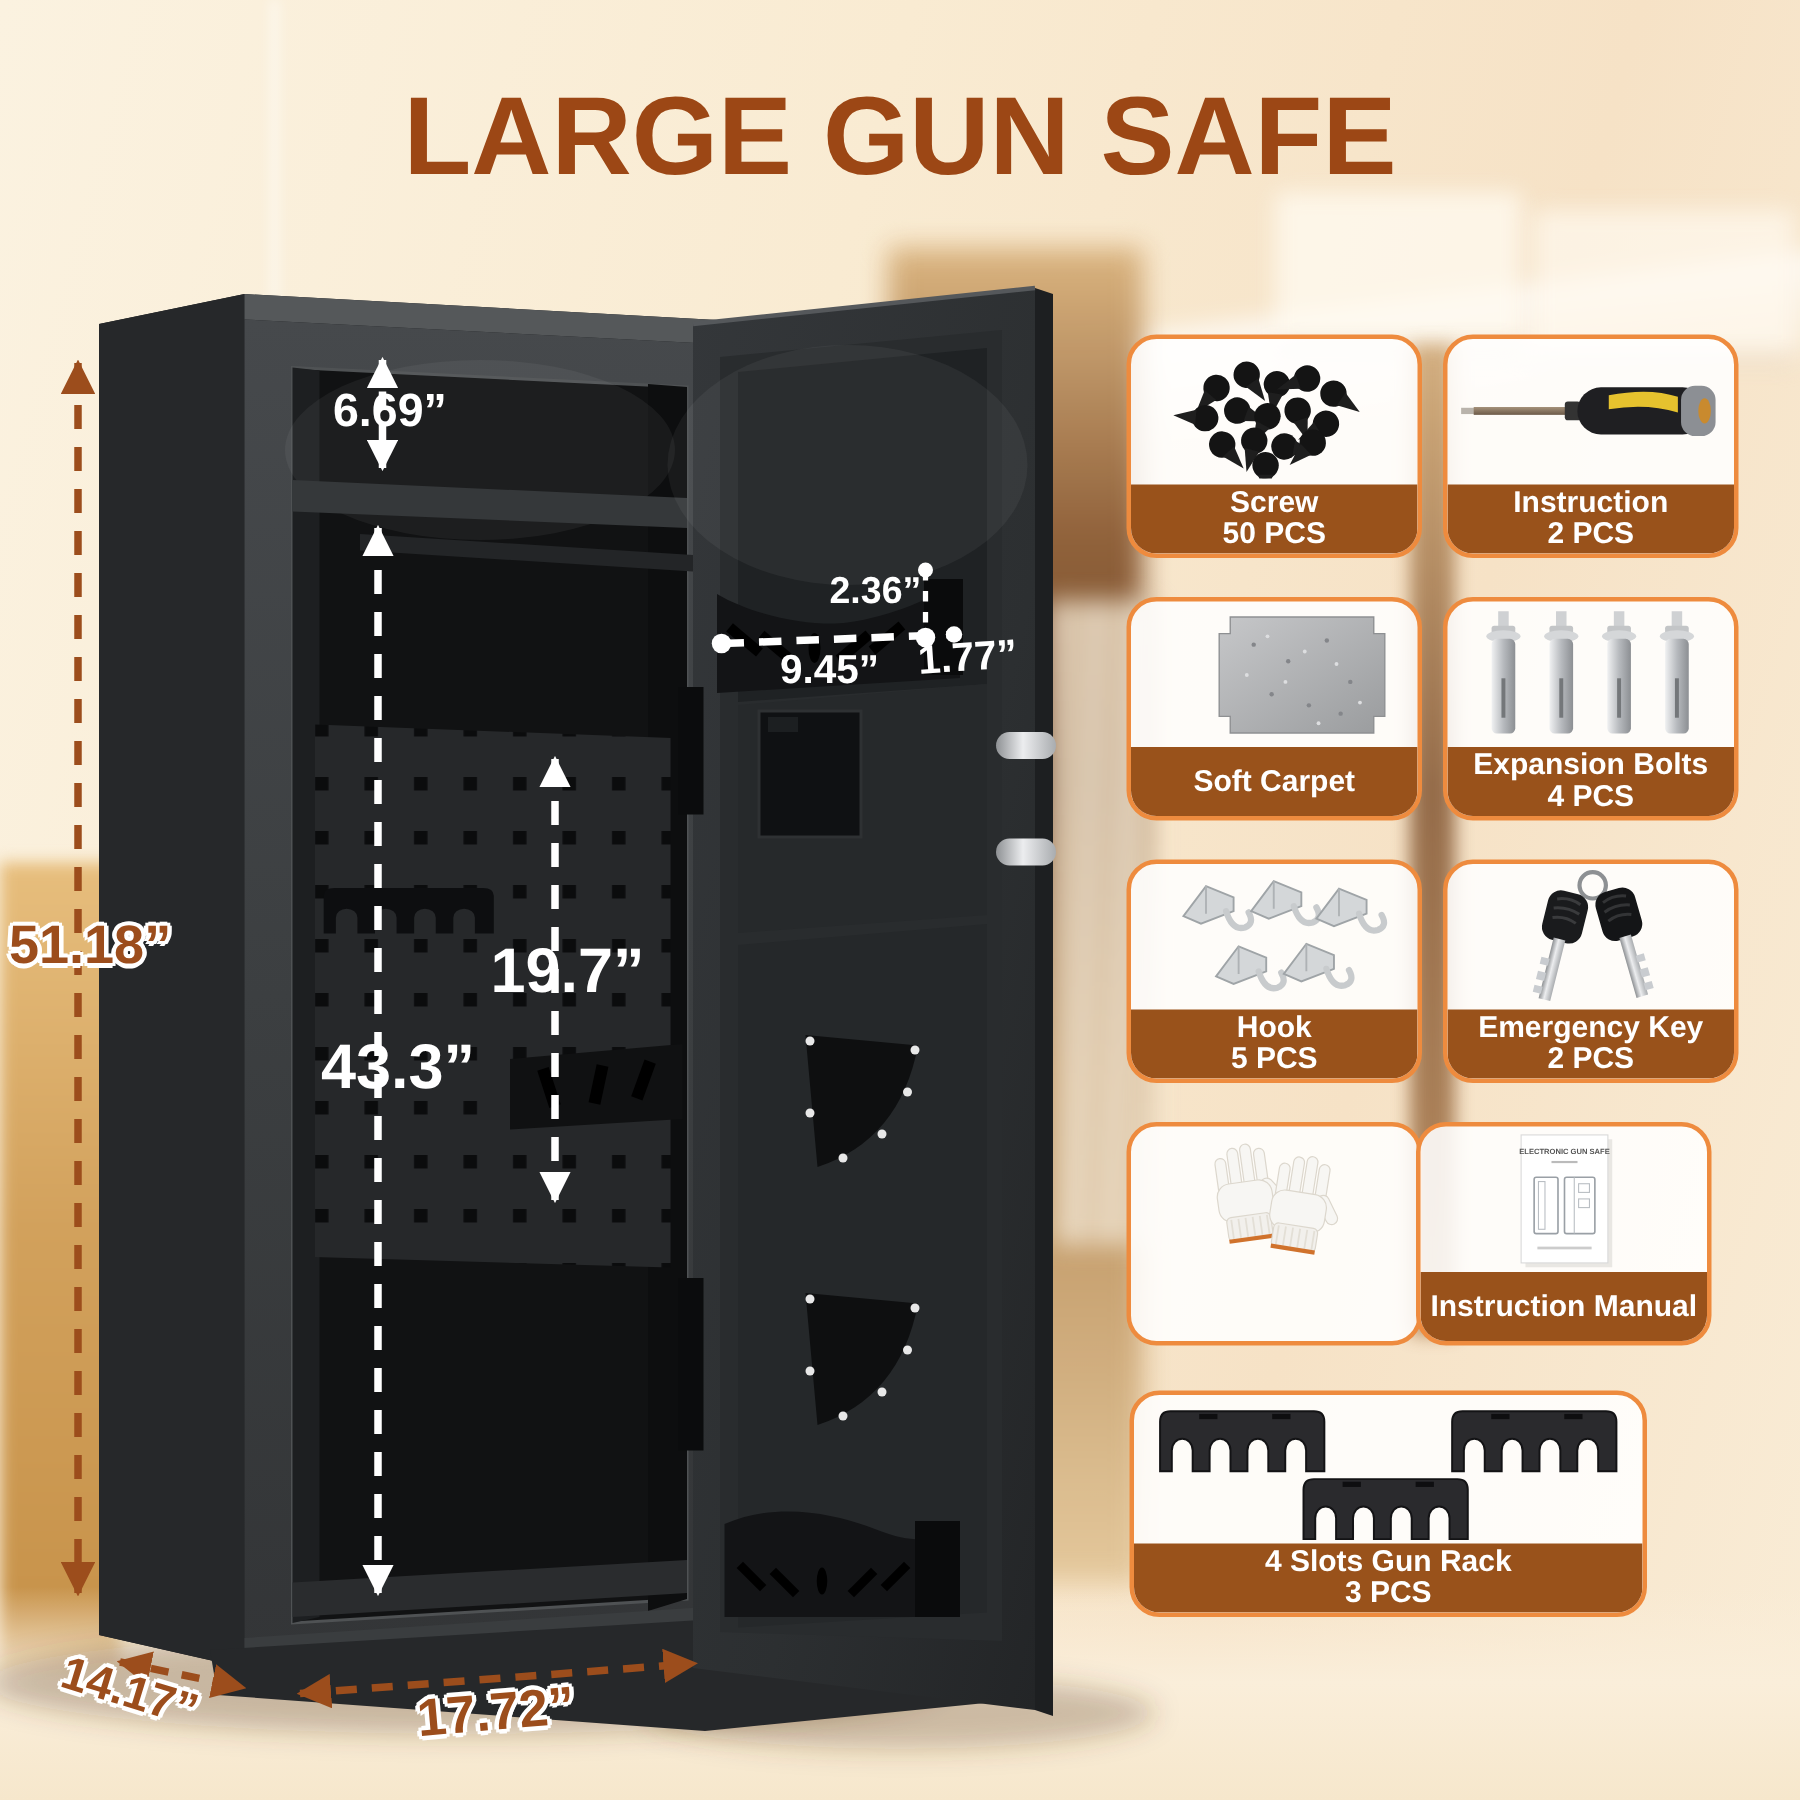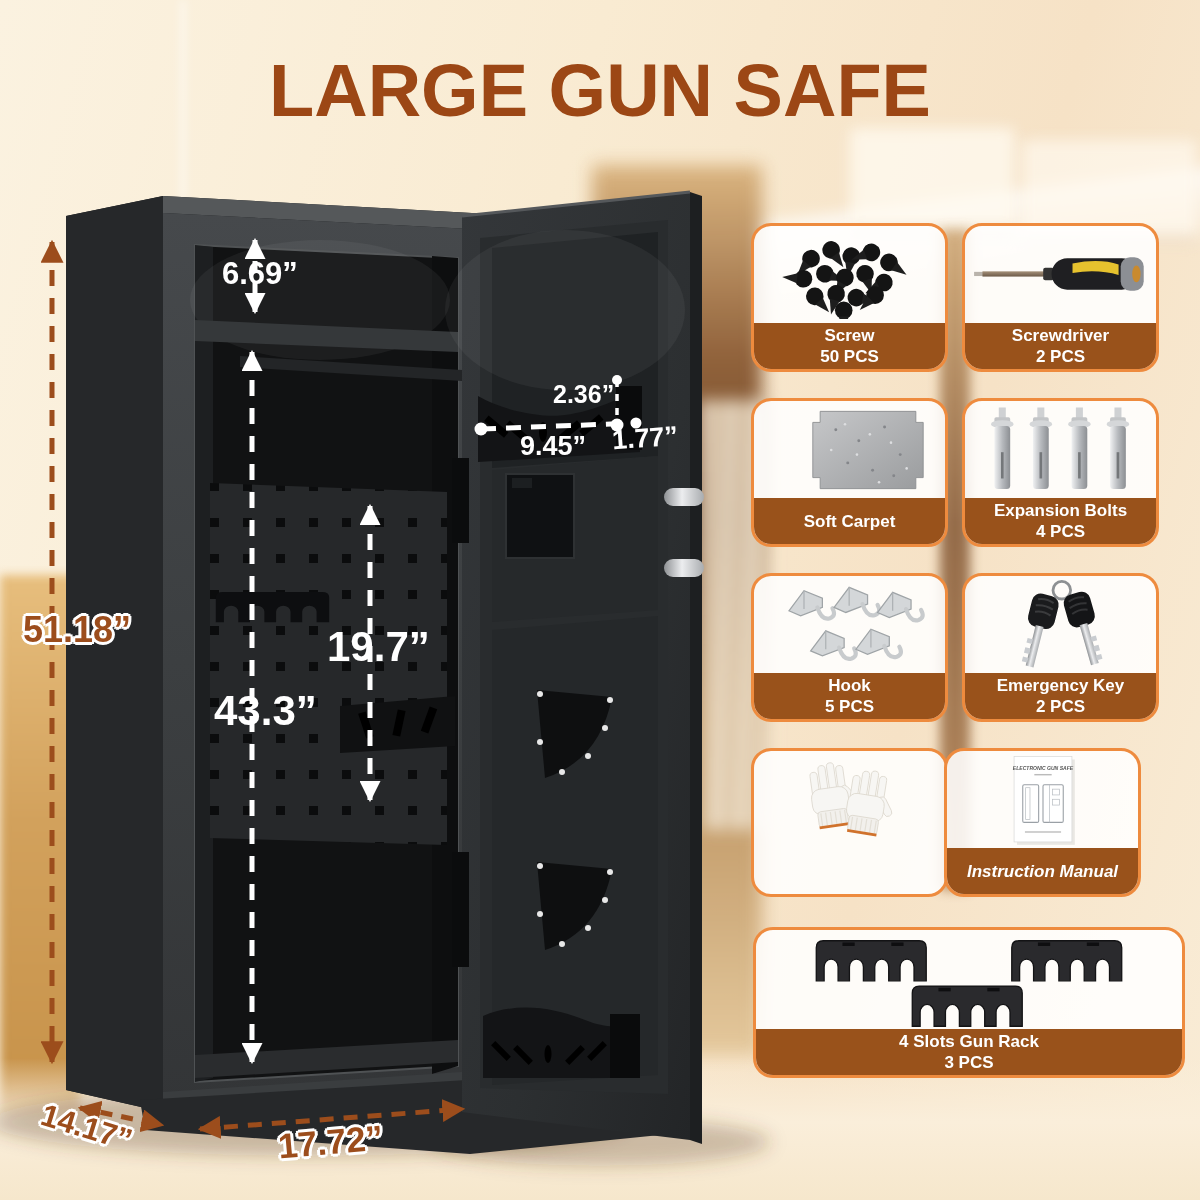--- a/index.html
+++ b/index.html
@@ -37,23 +37,23 @@
     text-shadow:-2px -2px 0 #fff,2px -2px 0 #fff,-2px 2px 0 #fff,2px 2px 0 #fff,
       0 -3px 0 #fff,0 3px 0 #fff,-3px 0 0 #fff,3px 0 0 #fff;}
 
   .svg-abs{position:absolute;left:0;top:0;pointer-events:none;}
 
   .card{position:absolute;width:197px;height:149px;border:3px solid #EE8B3E;border-radius:20px;
     overflow:hidden;background:rgba(255,255,255,0.88);box-sizing:border-box;}
   .card-img{height:97px;display:flex;align-items:center;justify-content:center;overflow:hidden;}
   .card-band{position:absolute;left:0;right:0;bottom:0;height:46px;background:#99521B;
     display:flex;flex-direction:column;justify-content:center;align-items:center;}
-  .card-band span{display:block;color:#fff;font-weight:bold;font-size:17px;line-height:21px;text-align:center;}
+  .card-band span{display:block;color:#fff;font-weight:bold;font-size:20px;line-height:21px;text-align:center;}
   .card-band span:empty{display:none;}
-  .card-wide{width:432px;height:151px;}
+  .card-wide{width:345px;height:151px;}
   .card-wide .card-img{height:99px;}
 </style>
 </head>
 <body>
 
 <div id="canvas">
 
   <div class="bgblob bg-seam"></div>
   <div class="bgblob bg-shelfline"></div>
   <div class="bgblob bg-boxes1"></div>
@@ -209,21 +209,21 @@
     <line x1="617" y1="380" x2="617" y2="423" stroke="#FFFFFF" stroke-width="3.5" stroke-dasharray="7 7"></line>
     <line x1="481" y1="429" x2="636" y2="423" stroke="#FFFFFF" stroke-width="5" stroke-dasharray="15 10"></line>
     <circle cx="617" cy="380" r="5" fill="#FFFFFF"></circle>
     <circle cx="481" cy="429" r="6.5" fill="#FFFFFF"></circle>
     <circle cx="617" cy="425" r="6.5" fill="#FFFFFF"></circle>
     <circle cx="636" cy="423" r="5.5" fill="#FFFFFF"></circle>
     <line x1="80" y1="1108" x2="162" y2="1125" stroke="#9C4D1C" stroke-width="5" stroke-dasharray="12 9" marker-start="url(#arB)" marker-end="url(#arB)"></line>
     <line x1="200" y1="1129" x2="463" y2="1109" stroke="#9C4D1C" stroke-width="5" stroke-dasharray="14 10" marker-start="url(#arB)" marker-end="url(#arB)"></line>
   </svg>
 
-  <div class="dim-label dim-brown" style="left:6px;top:612px;font-size:36px;margin-left:17px;">51.18”</div>
+  <div class="dim-label dim-brown" style="left:6px;top:612px;font-size:36px;">51.18”</div>
   <div class="dim-label dim-white" style="left:222px;top:258px;font-size:31px;">6.69”</div>
   <div class="dim-label dim-white" style="left:214px;top:690px;font-size:42px;">43.3”</div>
   <div class="dim-label dim-white" style="left:327px;top:626px;font-size:42px;">19.7”</div>
   <div class="dim-label dim-white" style="left:553px;top:382px;font-size:25px;">2.36”</div>
   <div class="dim-label dim-white" style="left:520px;top:433px;font-size:27px;">9.45”</div>
   <div class="dim-label dim-white" style="left:612px;top:425px;font-size:27px;transform:rotate(-4deg);">1.77”</div>
   <div class="dim-label dim-brown" style="left:40px;top:1112px;font-size:31px;transform:rotate(17deg);">14.17”</div>
   <div class="dim-label dim-brown" style="left:278px;top:1124px;font-size:35px;transform:rotate(-5deg);">17.72”</div>
 
   <div class="card" style="left:751px;top:223px;">
@@ -270,21 +270,21 @@
         <rect x="2" y="27" width="10" height="4" fill="#B9B3AB"></rect>
         <rect x="10" y="26.5" width="60" height="5" fill="url(#shaftG)"></rect>
         <rect x="68" y="23" width="10" height="12" rx="2" fill="#333"></rect>
         <rect x="76" y="14" width="82" height="30" rx="15" fill="#1F1F22"></rect>
         <path d="M96,19 q26,-5 44,1 l0,10 q-20,-6 -44,-2 z" fill="#E6C22E"></path>
         <rect x="142" y="13" width="22" height="32" rx="9" fill="#8C8F94"></rect>
         <ellipse cx="157" cy="29" rx="4" ry="8" fill="#C98A2E"></ellipse>
       </svg>
     </div>
     <div class="card-band">
-      <span>Screwdriver</span>
+      <span>Instruction</span>
       <span>2 PCS</span>
     </div>
   </div>
 
   <div class="card" style="left:751px;top:398px;padding-left:36px;">
     <div class="card-img">
       <svg width="150" height="92" viewBox="0 0 140 100">
         <defs>
             <linearGradient id="carpG" x1="0" y1="0" x2="1" y2="1">
           <stop offset="0" stop-color="#C6C7C9"></stop>
@@ -412,21 +412,21 @@
           <path d="M9,62 l0,16 M15,62 l0,16 M21,62 l0,16 M27,62 l0,16 M33,62 l0,16 M39,62 l0,16" stroke="#E3DFD6" stroke-width="1.5"></path>
           <rect x="5" y="78" width="37" height="3.5" fill="#D0722C"></rect>
         </g>
           </defs>
         <use href="#gl" transform="translate(26,14) rotate(-8)"></use>
         <use href="#gl" transform="translate(84,16) rotate(9)"></use>
       </svg>
     </div>
   </div>
 
-  <div class="card" style="left:944px;top:748px;font-style:italic;">
+  <div class="card" style="left:944px;top:748px;">
     <div class="card-img">
       <svg width="110" height="94" viewBox="0 0 110 130">
         <rect x="19" y="9" width="80" height="118" fill="#E9E7E3"></rect>
         <rect x="15" y="5" width="80" height="118" fill="#FFFFFF" stroke="#D9D9D9"></rect>
         <text x="55" y="23" font-size="7" font-weight="bold" fill="#555" text-anchor="middle" font-family="Liberation Sans, sans-serif">ELECTRONIC GUN SAFE</text>
         <rect x="43" y="29" width="24" height="2" fill="#BBB"></rect>
         <rect x="27" y="44" width="22" height="52" rx="2" fill="none" stroke="#9AA0A6" stroke-width="1.5"></rect>
         <rect x="31" y="48" width="6" height="44" fill="none" stroke="#B9BEC3" stroke-width="1"></rect>
         <rect x="55" y="44" width="28" height="52" rx="2" fill="none" stroke="#9AA0A6" stroke-width="1.5"></rect>
         <line x1="64" y1="44" x2="64" y2="96" stroke="#B9BEC3" stroke-width="1"></line>

